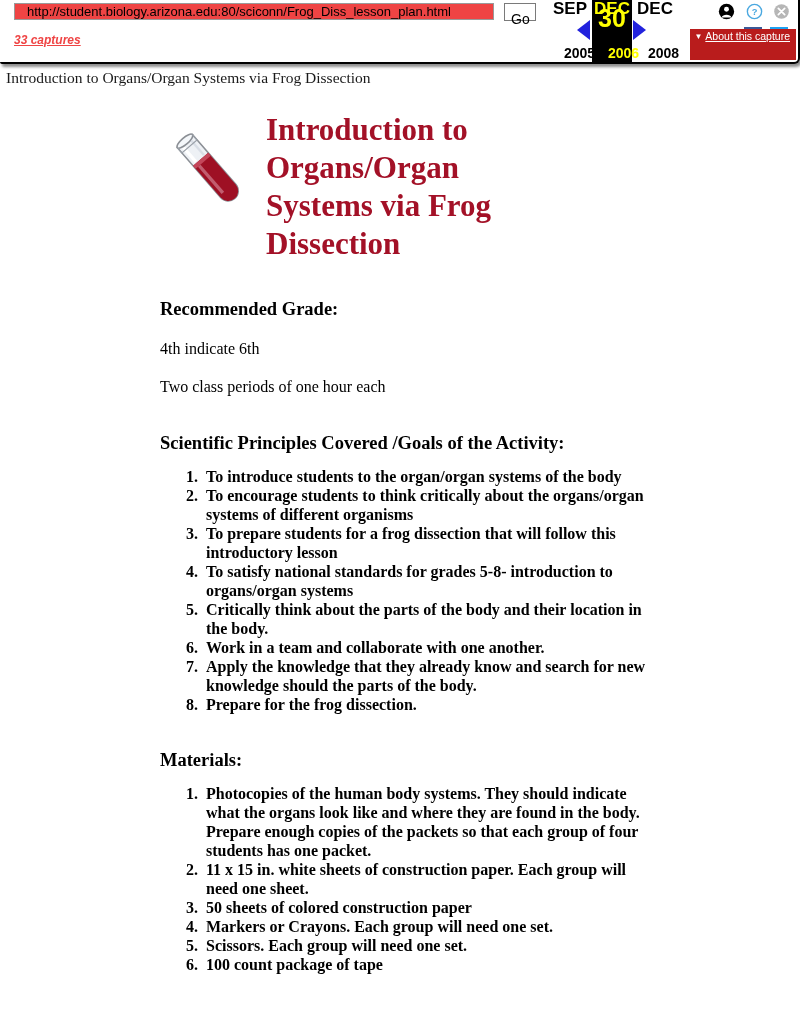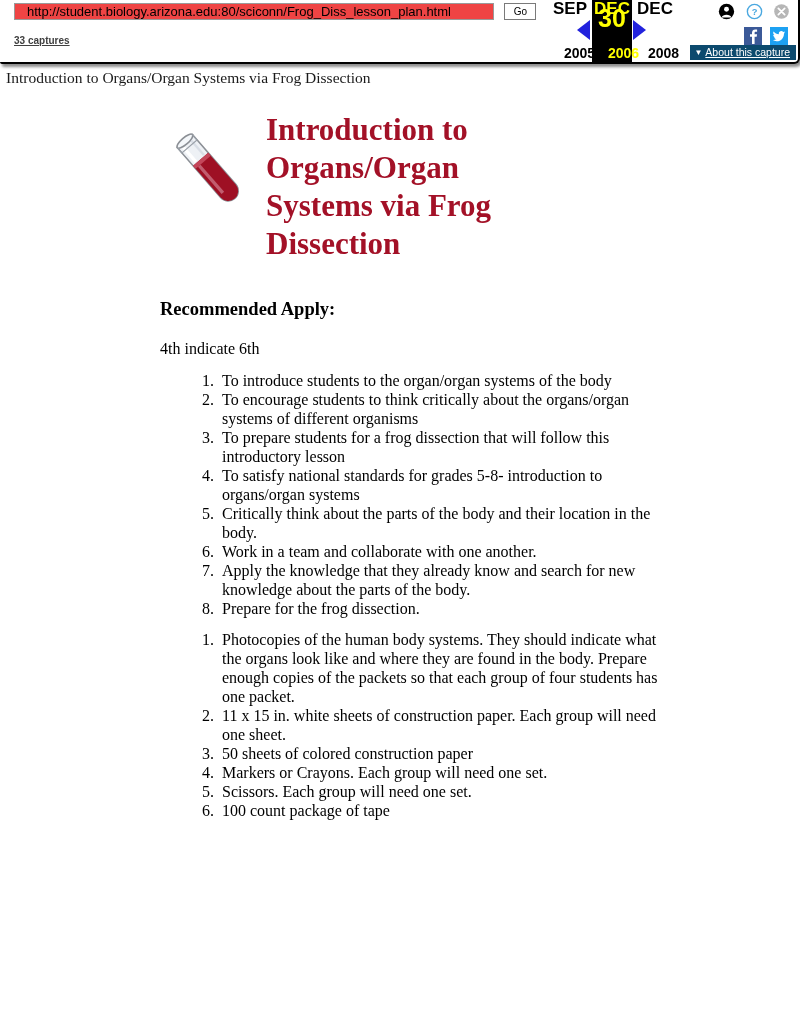--- a/index.html
+++ b/index.html
@@ -53,42 +53,43 @@
     outline: none;
   }
   #wm-go {
     margin-left: 6px;
     height: 17px;
     min-width: 32px;
     box-sizing: border-box;
     border: 1px solid #7a7a7a;
     background: #ffffff;
     font-family: "Liberation Sans", "DejaVu Sans", sans-serif;
-    font-size: 10px;
+    font-size: 14px;
     color: #000;
-    padding: 0 5px;
+    padding: 8px 5px;
     vertical-align: top;
     cursor: pointer;
     line-height: 15px;
   }
 
   
   #wm-captures {
     position: absolute;
     left: 14px;
     top: 30px;
     line-height: 1.1;
   }
   #wm-capture-count {
-    font-size: 10px;
-    font-weight: bold;
-    color: #404040;
+    font-size: 12px;
+    font-weight: bold;
+    color: #ef4444;
     text-decoration: underline;
     cursor: pointer;
     display: inline-block;
+    font-style: italic;
   }
   #wm-capture-range {
     font-size: 9.5px;
     color: #4a4a4a;
     margin-top: 14px;
   }
 
   
   #wm-dates {
     position: absolute;
@@ -172,26 +173,26 @@
     line-height: 18px;
   }
   #wm-fb { background: #3b5998; }
   #wm-tw { background: #1da1f2; }
 
   #wm-about {
     position: absolute;
     right: 2px;
     bottom: 2px;
     height: 15px;
-    background: #0c4a6e;
+    background: #b91c1c;
     color: #ffffff;
     font-family: "Liberation Sans", "DejaVu Sans", sans-serif;
     font-size: 10.5px;
     line-height: 15px;
-    padding: 0 6px 0 4px;
+    padding: 0 6px 16px 4px;
     cursor: pointer;
     white-space: nowrap;
   }
   #wm-about .wm-about-caret {
     font-size: 8px;
     margin-right: 3px;
     vertical-align: 1px;
   }
   #wm-about .wm-about-text { text-decoration: underline; }
 
@@ -245,22 +246,23 @@
     margin: 18px 0 0 0;
     color: #000;
   }
   ol.content-list {
     margin: 12px 0 0 0;
     padding-left: 42px;
     font-size: 16px;
     line-height: 19px;
   }
   ol.content-list > li {
-    margin: 0 0 0 16px;
+    margin: 0 0 0 0;
     padding-left: 4px;
+    font-weight: bold;
   }
 </style>
 </head>
 <body>
 
 <div id="wm-toolbar">
 
   <div id="wm-urlrow">
     <input id="wm-url" type="text" value="http://student.biology.arizona.edu:80/sciconn/Frog_Diss_lesson_plan.html" style="">
     <button id="wm-go">Go</button>
@@ -369,35 +371,38 @@
           <path d="M44 4 v7 h20 v-7" fill="none" stroke="#9aa0a8" stroke-width="1.2"></path>
         </g>
       </svg>
     </div>
 
     <h1 id="page-title">Introduction to Organs/Organ Systems via Frog Dissection</h1>
   </div>
 
   <div id="content">
 
-    <h2 class="section-heading">Recommended Apply:</h2>
+    <h2 class="section-heading">Recommended Grade:</h2>
     <p class="section-para">4th indicate 6th</p>
 
-
+    <p class="section-para">Two class periods of one hour each</p>
+
+    <h2 class="section-heading">Scientific Principles Covered /Goals of the Activity:</h2>
     <ol class="content-list" id="principles-list">
         <li>To introduce students to the organ/organ systems of the body</li>
         <li>To encourage students to think critically about the organs/organ systems of different organisms</li>
         <li>To prepare students for a frog dissection that will follow this introductory lesson</li>
         <li>To satisfy national standards for grades 5-8- introduction to organs/organ systems</li>
         <li>Critically think about the parts of the body and their location in the body.</li>
         <li>Work in a team and collaborate with one another.</li>
-        <li>Apply the knowledge that they already know and search for new knowledge about the parts of the body.</li>
+        <li>Apply the knowledge that they already know and search for new knowledge should the parts of the body.</li>
         <li>Prepare for the frog dissection.</li>
       </ol>
 
+    <h2 class="section-heading">Materials:</h2>
     <ol class="content-list" id="materials-list">
         <li>Photocopies of the human body systems. They should indicate what the organs look like and where they are found in the body. Prepare enough copies of the packets so that each group of four students has one packet.</li>
         <li>11 x 15 in. white sheets of construction paper. Each group will need one sheet.</li>
         <li>50 sheets of colored construction paper</li>
         <li>Markers or Crayons. Each group will need one set.</li>
         <li>Scissors. Each group will need one set.</li>
         <li>100 count package of tape</li>
       </ol>
 
   </div>

